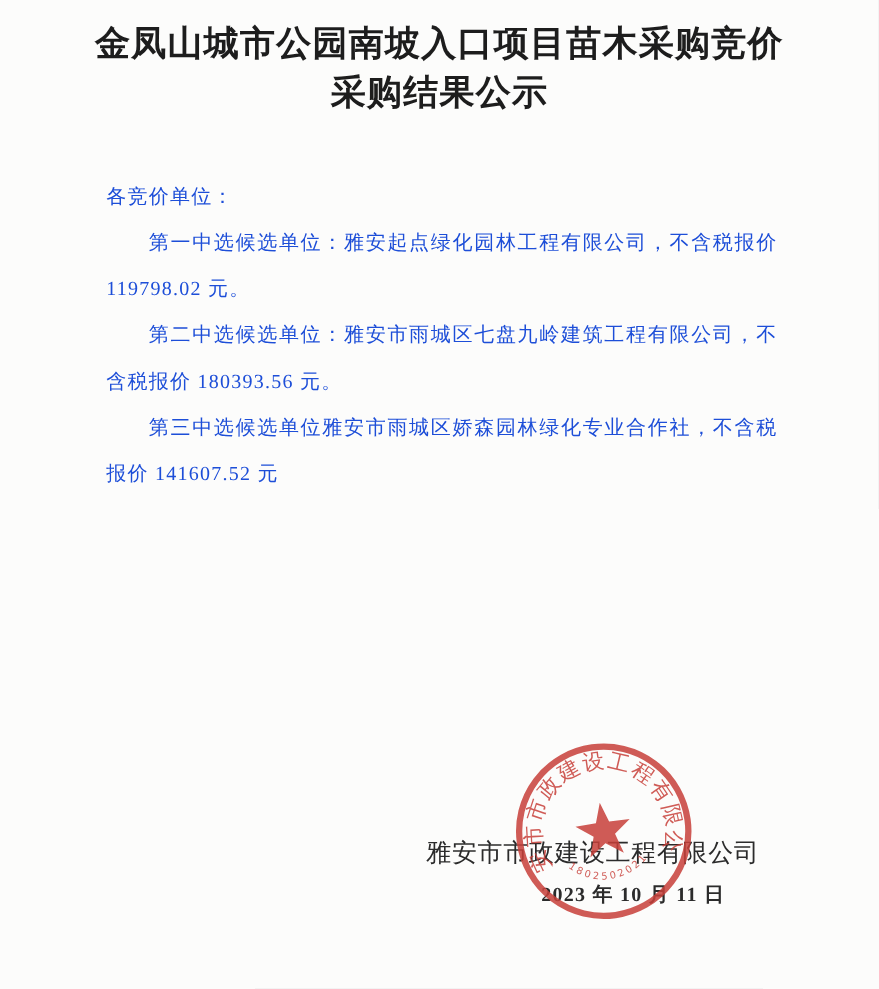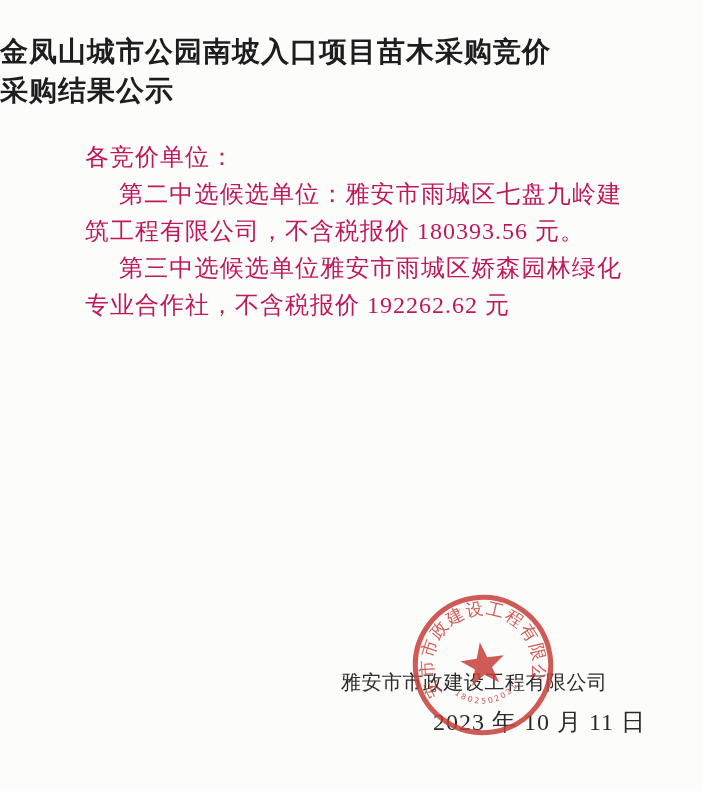--- a/index.html
+++ b/index.html
@@ -8,58 +8,59 @@
     position: relative;
     width: 703px;
     height: 791px;
     margin: 0 auto;
     background: #fcfcfb;
     overflow: hidden;
     font-family: "Liberation Serif", "DejaVu Serif", serif;
     color: #262626;
   }
   .doc-title {
-    padding-top: 32px;
-    text-align: left;
+    padding-top: 15px;
+    text-align: center;
     font-family: "DejaVu Sans", "Liberation Sans", sans-serif;
     font-weight: bold;
     font-size: 28px;
     line-height: 39px;
     color: #1d1d1d;
     letter-spacing: 1px;
   }
   .doc-body {
     position: absolute;
     left: 85px;
     top: 139px;
     width: 537px;
-    font-size: 24px;
+    font-size: 16px;
     line-height: 37px;
     letter-spacing: 1px;
     text-align: justify;
-    color: #be185d;
+    color: #1d4ed8;
   }
   .doc-body p.indent { text-indent: 34px; }
   .sig-company {
     position: absolute;
     left: 341px;
     top: 669px;
     font-size: 20px;
     letter-spacing: 0.5px;
     color: #2b2b2b;
     z-index: 2;
   }
   .sig-date {
     position: absolute;
     left: 433px;
     top: 706px;
-    font-size: 24px;
+    font-size: 16px;
     letter-spacing: 1px;
     color: #2b2b2b;
     z-index: 2;
+    font-weight: bold;
   }
   .seal {
     position: absolute;
     left: 407px;
     top: 593px;
     width: 152px;
     height: 144px;
     transform: rotate(-8deg);
     opacity: 0.85;
     z-index: 3;
@@ -72,22 +73,23 @@
 
 <div class="page">
 
   <div class="doc-title">
     <div>金凤山城市公园南坡入口项目苗木采购竞价</div>
     <div>采购结果公示</div>
   </div>
 
   <div class="doc-body">
     <p>各竞价单位：</p>
+    <p class="indent">第一中选候选单位：雅安起点绿化园林工程有限公司，不含税报价 119798.02 元。</p>
     <p class="indent">第二中选候选单位：雅安市雨城区七盘九岭建筑工程有限公司，不含税报价 180393.56 元。</p>
-    <p class="indent">第三中选候选单位雅安市雨城区娇森园林绿化专业合作社，不含税报价 192262.62 元</p>
+    <p class="indent">第三中选候选单位雅安市雨城区娇森园林绿化专业合作社，不含税报价 141607.52 元</p>
   </div>
 
   <div class="sig-company">雅安市市政建设工程有限公司</div>
   <div class="sig-date">2023 年 10 月 11 日</div>
 
   <div class="seal">
     <svg viewBox="0 0 200 200" xmlns="http://www.w3.org/2000/svg">
       <defs>
         <path id="arcTop" d="M 34.2,123.9 A 70,70 0 1 1 165.8,123.9" fill="none"></path>
         <path id="arcBottom" d="M 53.5,132.5 A 62,62 0 0 0 146.5,132.5" fill="none"></path>

